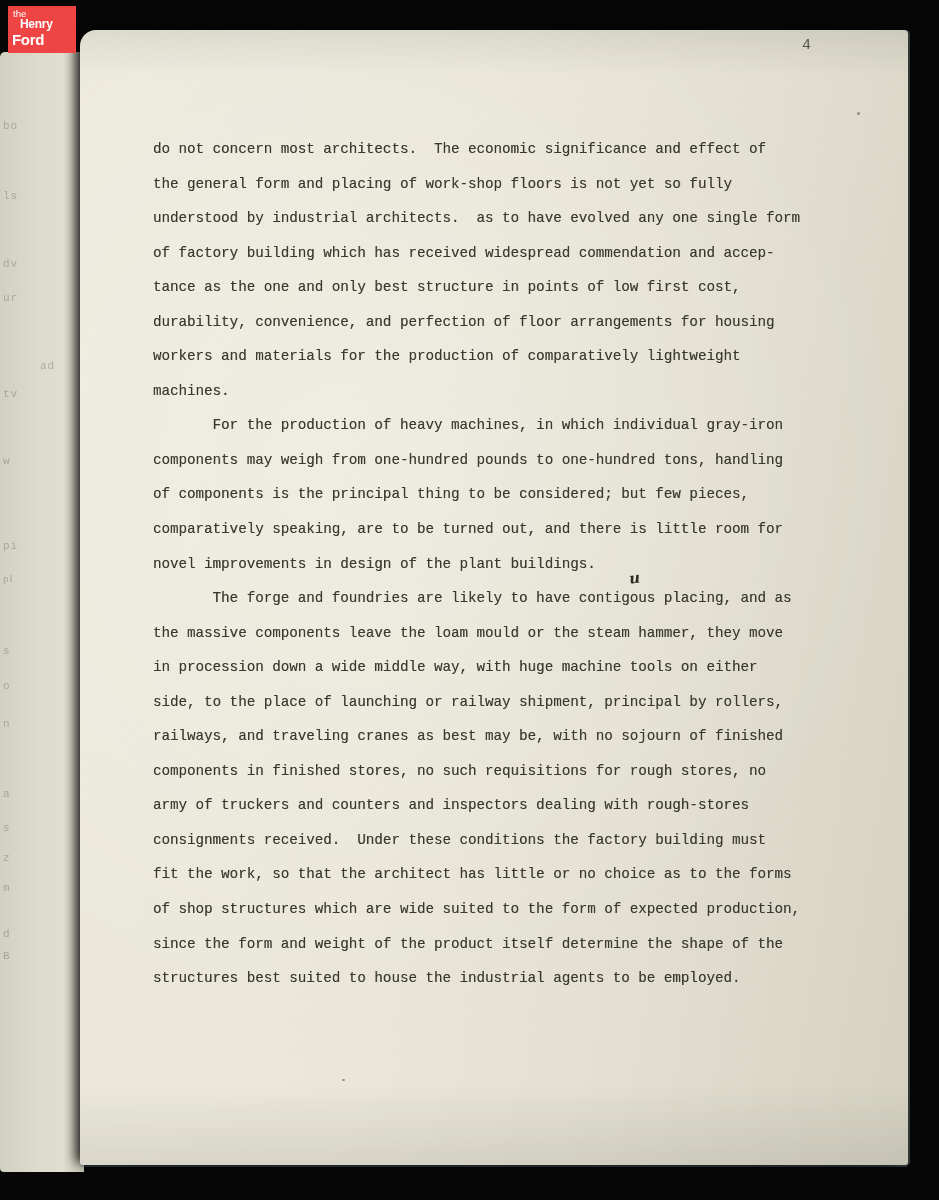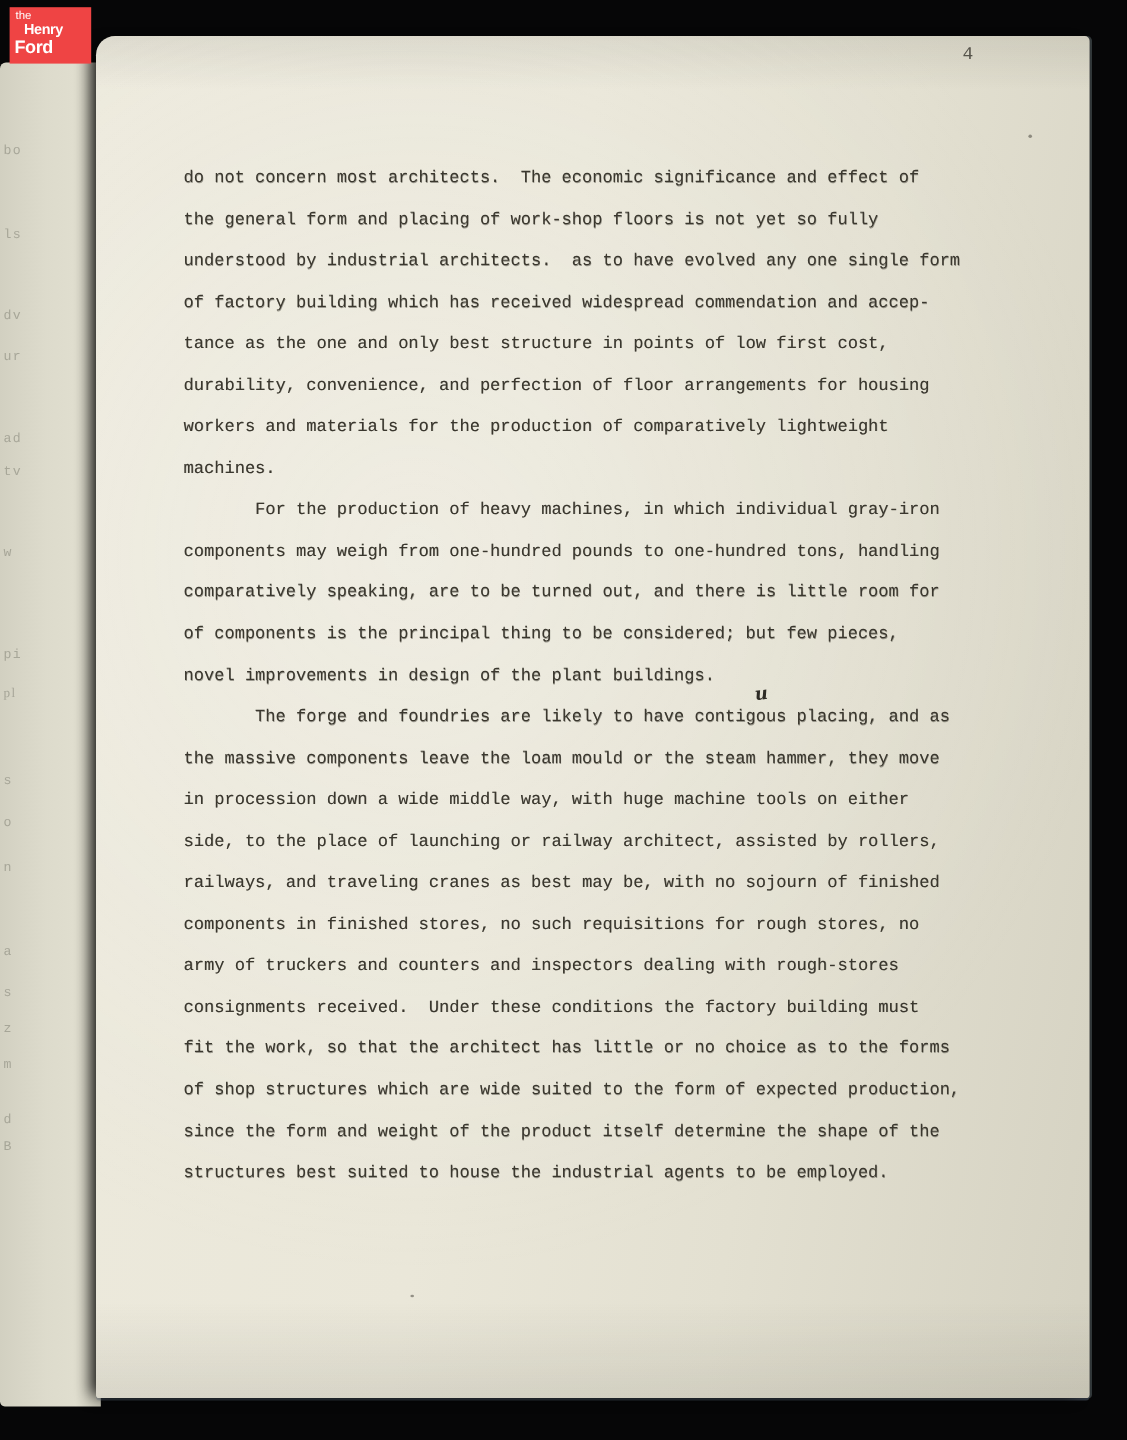--- a/index.html
+++ b/index.html
@@ -69,21 +69,21 @@
 </head>
 <body>
 
 <div class="scene">
 
   <div class="adjacent-edge" id="adjacent-edge">
       <span class="edge-frag" style="top: 68px;">bo</span>
       <span class="edge-frag" style="top: 138px;">ls</span>
       <span class="edge-frag" style="top: 206px;">dv</span>
       <span class="edge-frag" style="top: 240px; text-align: center;">ur</span>
-      <span class="edge-frag" style="top: 308px;">ad</span>
+      <span class="edge-frag" style="top: 308px; margin-left: 37px;">ad</span>
       <span class="edge-frag" style="top: 336px;">tv</span>
       <span class="edge-frag" style="top: 403px;">w</span>
       <span class="edge-frag" style="top: 488px; text-align: center;">pi</span>
       <span class="edge-frag" style="top: 520px; font-family: Liberation Serif, serif;">pl</span>
       <span class="edge-frag" style="top: 593px;">s</span>
       <span class="edge-frag" style="top: 628px;">o</span>
       <span class="edge-frag" style="top: 666px;">n</span>
       <span class="edge-frag" style="top: 736px;">a</span>
       <span class="edge-frag" style="top: 770px;">s</span>
       <span class="edge-frag" style="top: 800px;">z</span>
@@ -99,27 +99,27 @@
         <div class="tline">do not concern most architects.  The economic significance and effect of</div>
         <div class="tline">the general form and placing of work-shop floors is not yet so fully</div>
         <div class="tline">understood by industrial architects.  as to have evolved any one single form</div>
         <div class="tline">of factory building which has received widespread commendation and accep-</div>
         <div class="tline">tance as the one and only best structure in points of low first cost,</div>
         <div class="tline">durability, convenience, and perfection of floor arrangements for housing</div>
         <div class="tline">workers and materials for the production of comparatively lightweight</div>
         <div class="tline">machines.</div>
         <div class="tline">       For the production of heavy machines, in which individual gray-iron</div>
         <div class="tline">components may weigh from one-hundred pounds to one-hundred tons, handling</div>
+        <div class="tline">of components is the principal thing to be considered; but few pieces,</div>
         <div class="tline">comparatively speaking, are to be turned out, and there is little room for</div>
-        <div class="tline">of components is the principal thing to be considered; but few pieces,</div>
         <div class="tline">novel improvements in design of the plant buildings.</div>
         <div class="tline">       The forge and foundries are likely to have contigous placing, and as</div>
         <div class="tline">the massive components leave the loam mould or the steam hammer, they move</div>
         <div class="tline">in procession down a wide middle way, with huge machine tools on either</div>
-        <div class="tline">side, to the place of launching or railway architect, assisted by rollers,</div>
+        <div class="tline">side, to the place of launching or railway shipment, principal by rollers,</div>
         <div class="tline">railways, and traveling cranes as best may be, with no sojourn of finished</div>
         <div class="tline">components in finished stores, no such requisitions for rough stores, no</div>
         <div class="tline">army of truckers and counters and inspectors dealing with rough-stores</div>
         <div class="tline">consignments received.  Under these conditions the factory building must</div>
         <div class="tline">fit the work, so that the architect has little or no choice as to the forms</div>
         <div class="tline">of shop structures which are wide suited to the form of expected production,</div>
         <div class="tline">since the form and weight of the product itself determine the shape of the</div>
         <div class="tline">structures best suited to house the industrial agents to be employed.</div>
       </div>
 

